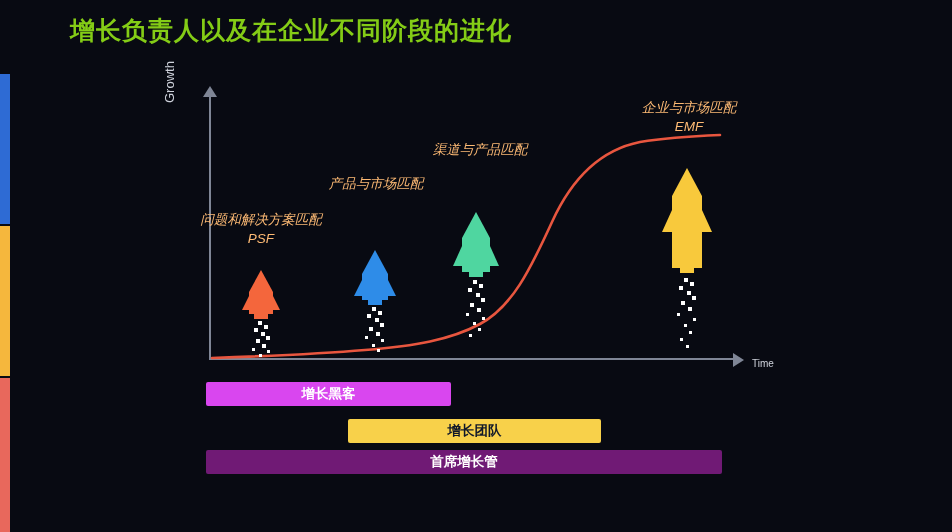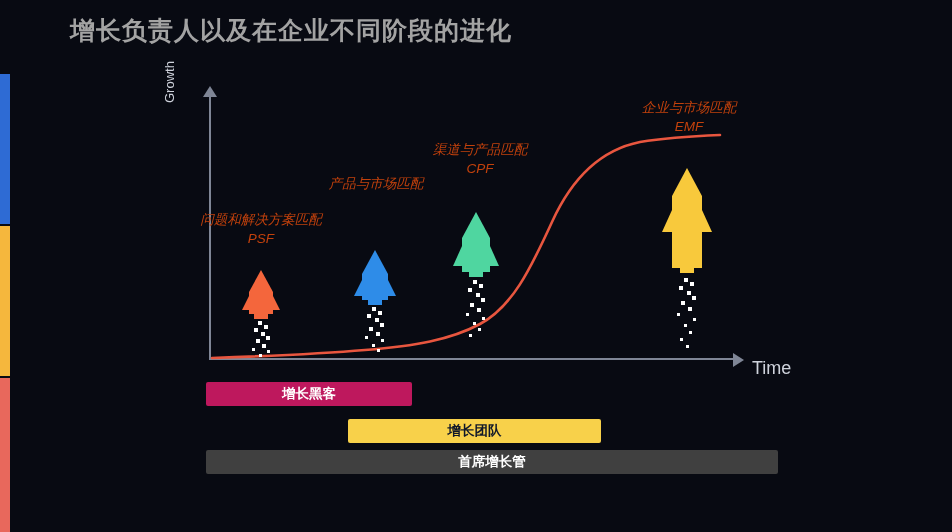--- a/index.html
+++ b/index.html
@@ -11,65 +11,65 @@
     position:relative;
   }
   
   .edge-bar{position:absolute;left:0;width:10px;}
   .edge-bar.b1{top:74px;height:150px;background:#2e6bd4;}
   .edge-bar.b2{top:226px;height:150px;background:#f5b73d;}
   .edge-bar.b3{top:378px;height:154px;background:#e8685c;}
 
   #title{
     position:absolute;left:70px;top:14px;
-    color:#a3a3a3;font-size:25px;font-weight:bold;
+    color:#84cc16;font-size:25px;font-weight:bold;
     letter-spacing:1px;
     white-space:nowrap;
   }
 
   #stage{position:absolute;left:0;top:0;width:952px;height:532px;}
 
   
   .axis{position:absolute;background:#7f8696;}
   #y-axis{left:209px;top:95px;width:2px;height:265px;}
   #x-axis{left:209px;top:358px;width:526px;height:2px;}
   .arrowhead{position:absolute;width:0;height:0;}
   #y-arrow{left:203px;top:86px;border-left:7px solid transparent;border-right:7px solid transparent;border-bottom:11px solid #7f8696;}
   #x-arrow{left:733px;top:353px;border-top:7px solid transparent;border-bottom:7px solid transparent;border-left:11px solid #7f8696;}
 
   #y-label{
     position:absolute;left:162px;top:103px;
     color:#cfd3dc;font-size:13px;
     transform:rotate(-90deg);transform-origin:left top;
     white-space:nowrap;
   }
-  #x-label{position:absolute;left:752px;top:358px;color:#cfd3dc;font-size:18px;}
+  #x-label{position:absolute;left:752px;top:358px;color:#cfd3dc;font-size:10px;}
 
   
   #curve-svg{position:absolute;left:200px;top:110px;}
 
   
   .rocket{position:absolute;}
   .rk-body{position:absolute;left:0;top:0;}
   .rk-label{
-    position:absolute;text-align:center;color:#c2410c;
+    position:absolute;text-align:center;color:#fdba74;
     font-size:13.5px;line-height:19px;white-space:nowrap;
     font-style:italic;
   }
   .rk-label .code{display:block;}
 
   
   .phase-bar{
     position:absolute;height:24px;border-radius:2px;
     display:flex;align-items:center;justify-content:center;
     font-size:13.5px;font-weight:bold;
   }
-  #bar-hacker{left:206px;top:382px;width:206px;background:#be185d;color:#ffffff;}
+  #bar-hacker{left:206px;top:382px;width:245px;background:#d946ef;color:#ffffff;}
   #bar-team{left:348px;top:419px;width:253px;background:#f8d14a;color:#0f172a;}
-  #bar-cgo{left:206px;top:450px;width:572px;background:#404040;color:#ffffff;}
+  #bar-cgo{left:206px;top:450px;width:516px;background:#701a75;color:#ffffff;}
 </style>
 </head>
 <body>
 
 <div class="edge-bar b1"></div>
 <div class="edge-bar b2"></div>
 <div class="edge-bar b3"></div>
 
 <div id="title">增长负责人以及在企业不同阶段的进化</div>
 
@@ -153,21 +153,20 @@
         <rect x="27" y="96" width="4" height="4"></rect>
           <rect x="16" y="101" width="3" height="3"></rect>
         <rect x="32" y="105" width="3" height="3"></rect>
           <rect x="23" y="110" width="3" height="3"></rect>
         <rect x="28" y="116" width="3" height="3"></rect>
           <rect x="19" y="122" width="3" height="3"></rect>
       </g>
     </svg>
     <div class="rk-label" style="left:-54px;top:-72px;width:168px;text-align:center;">
       <span>渠道与产品匹配</span>
-      <span class="code">CPF</span>
     </div>
   </div>
 
   <div class="rocket" style="left:660px;top:168px;">
     <svg width="54" height="185" class="rk-body">
       <path d="M27 0 L42 28 L42 100 L12 100 L12 28 Z" fill="#f8c93c"></path>
       <path d="M12 42 L2 64 L12 64 Z" fill="#f8c93c"></path>
       <path d="M42 42 L52 64 L42 64 Z" fill="#f8c93c"></path>
       <rect x="20" y="100" width="14" height="5" fill="#f8c93c"></rect>
       <g fill="#ffffff">

